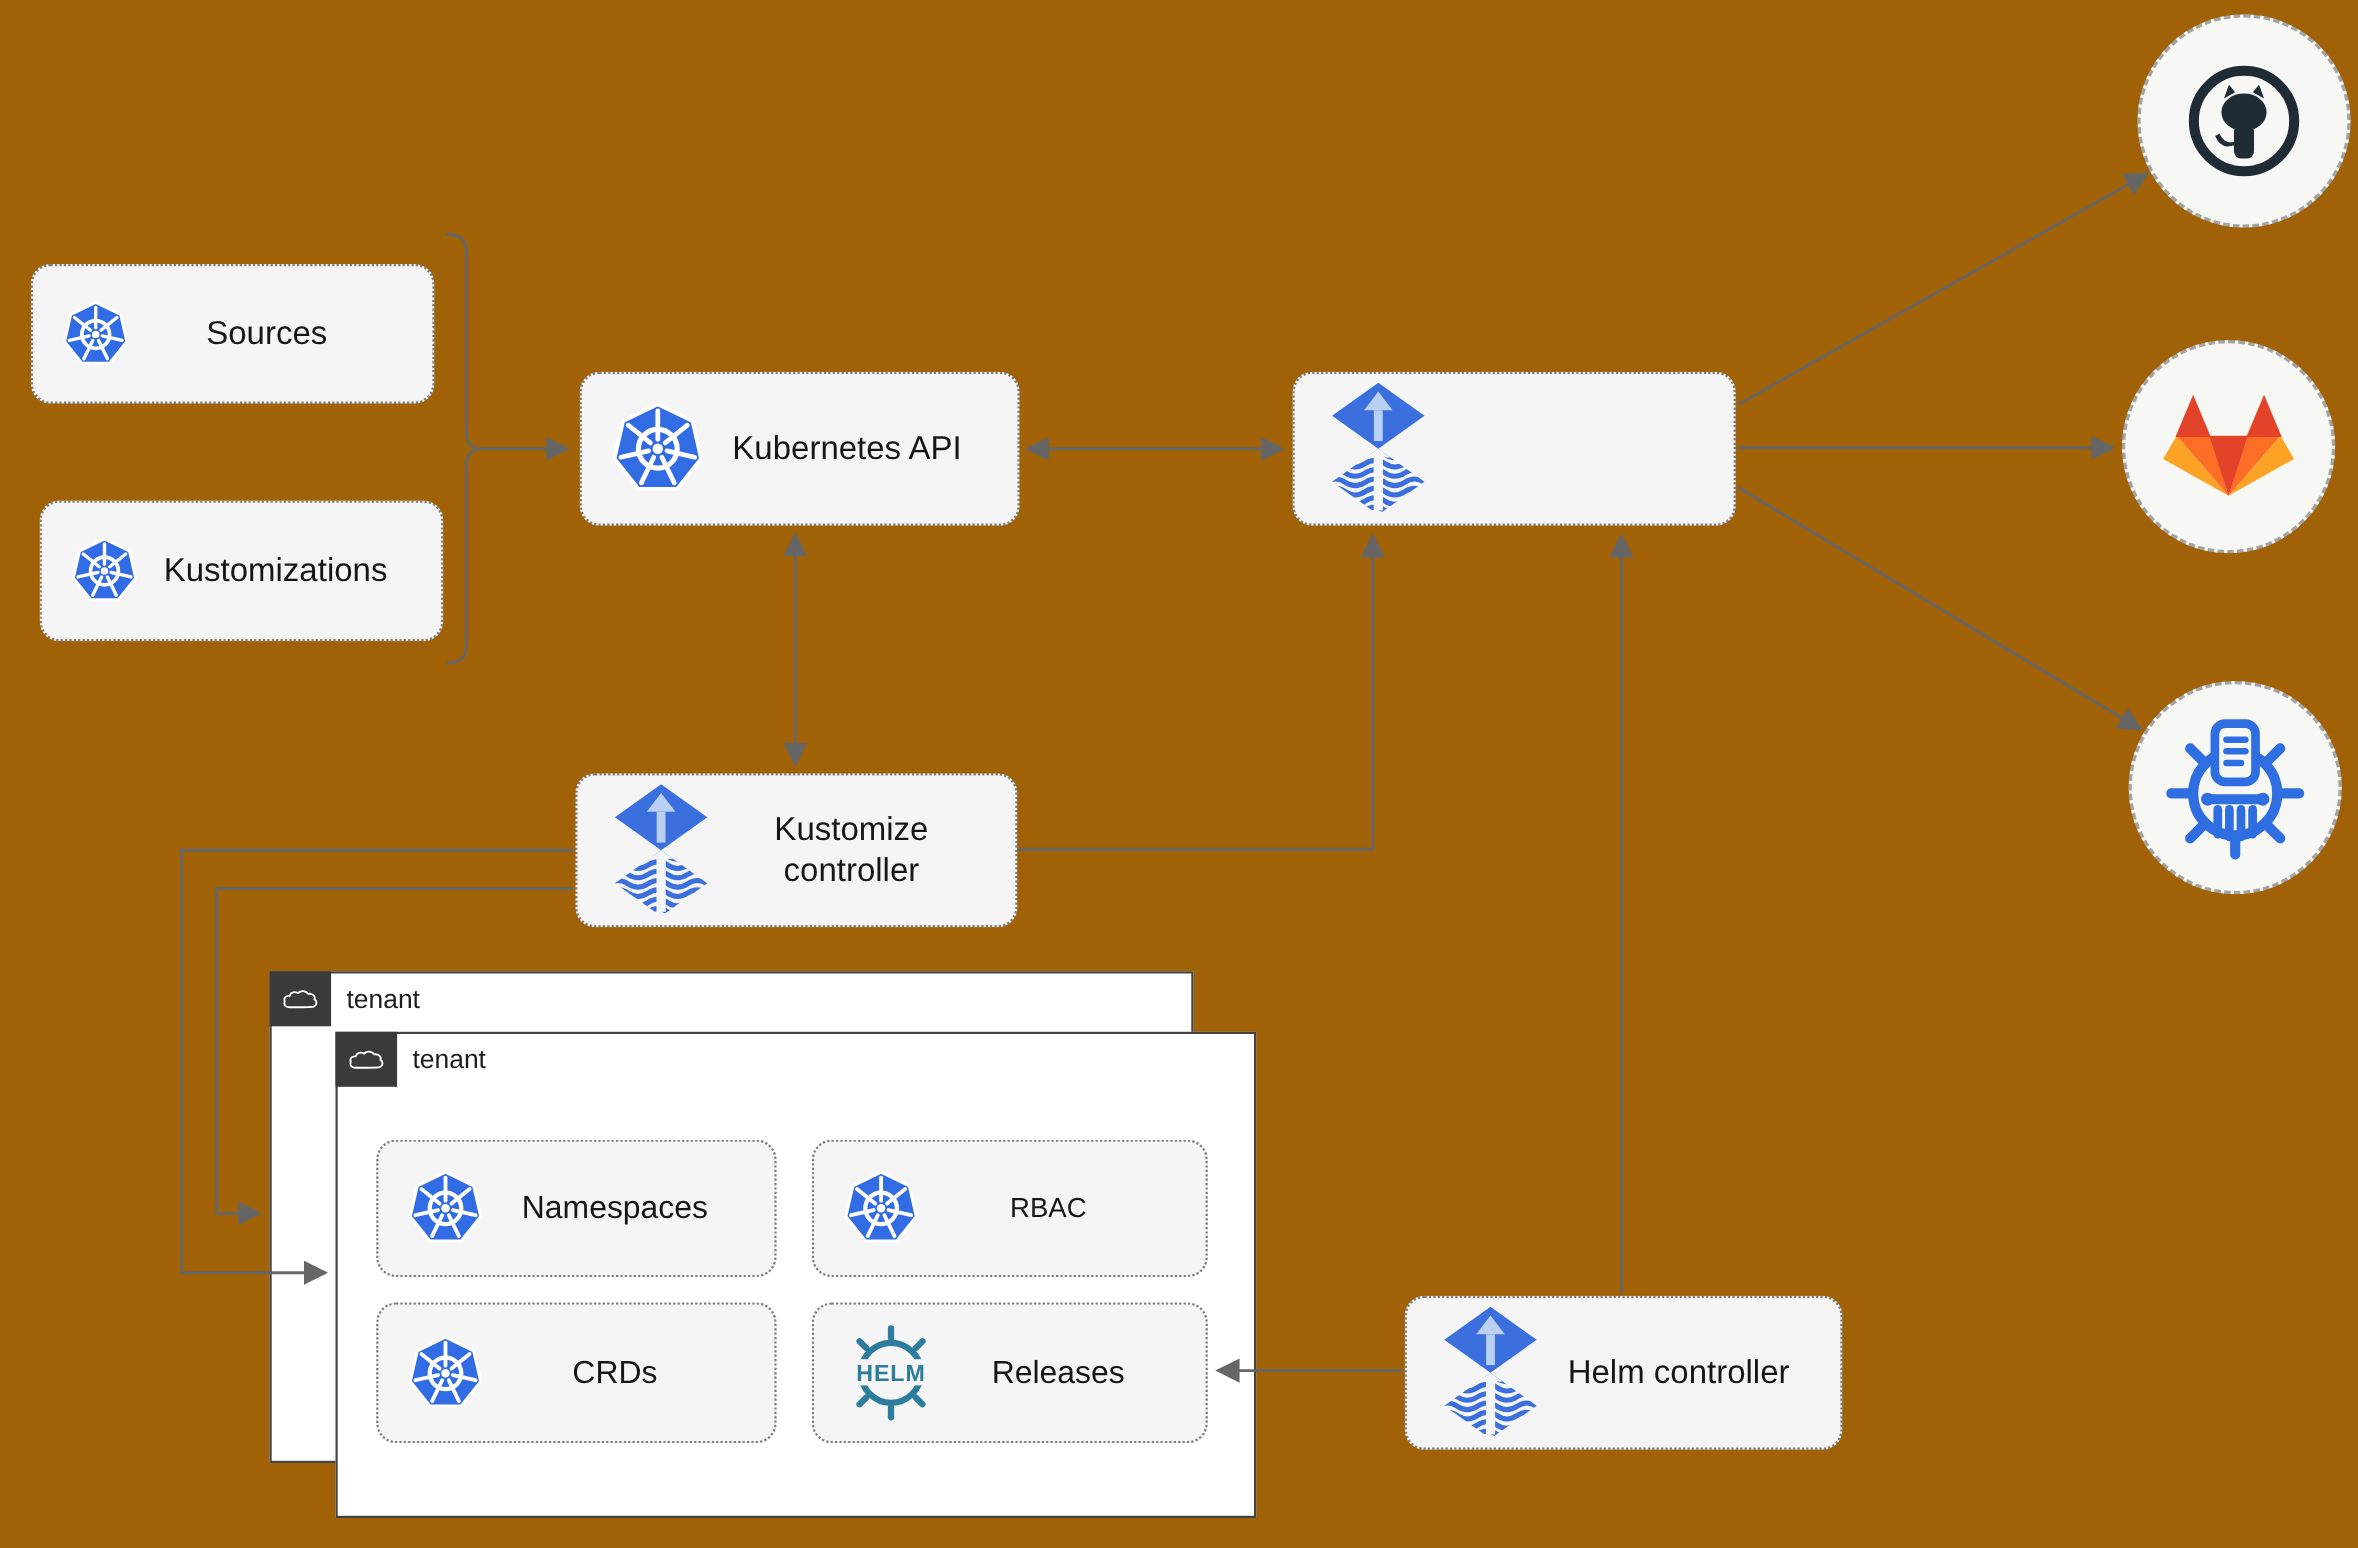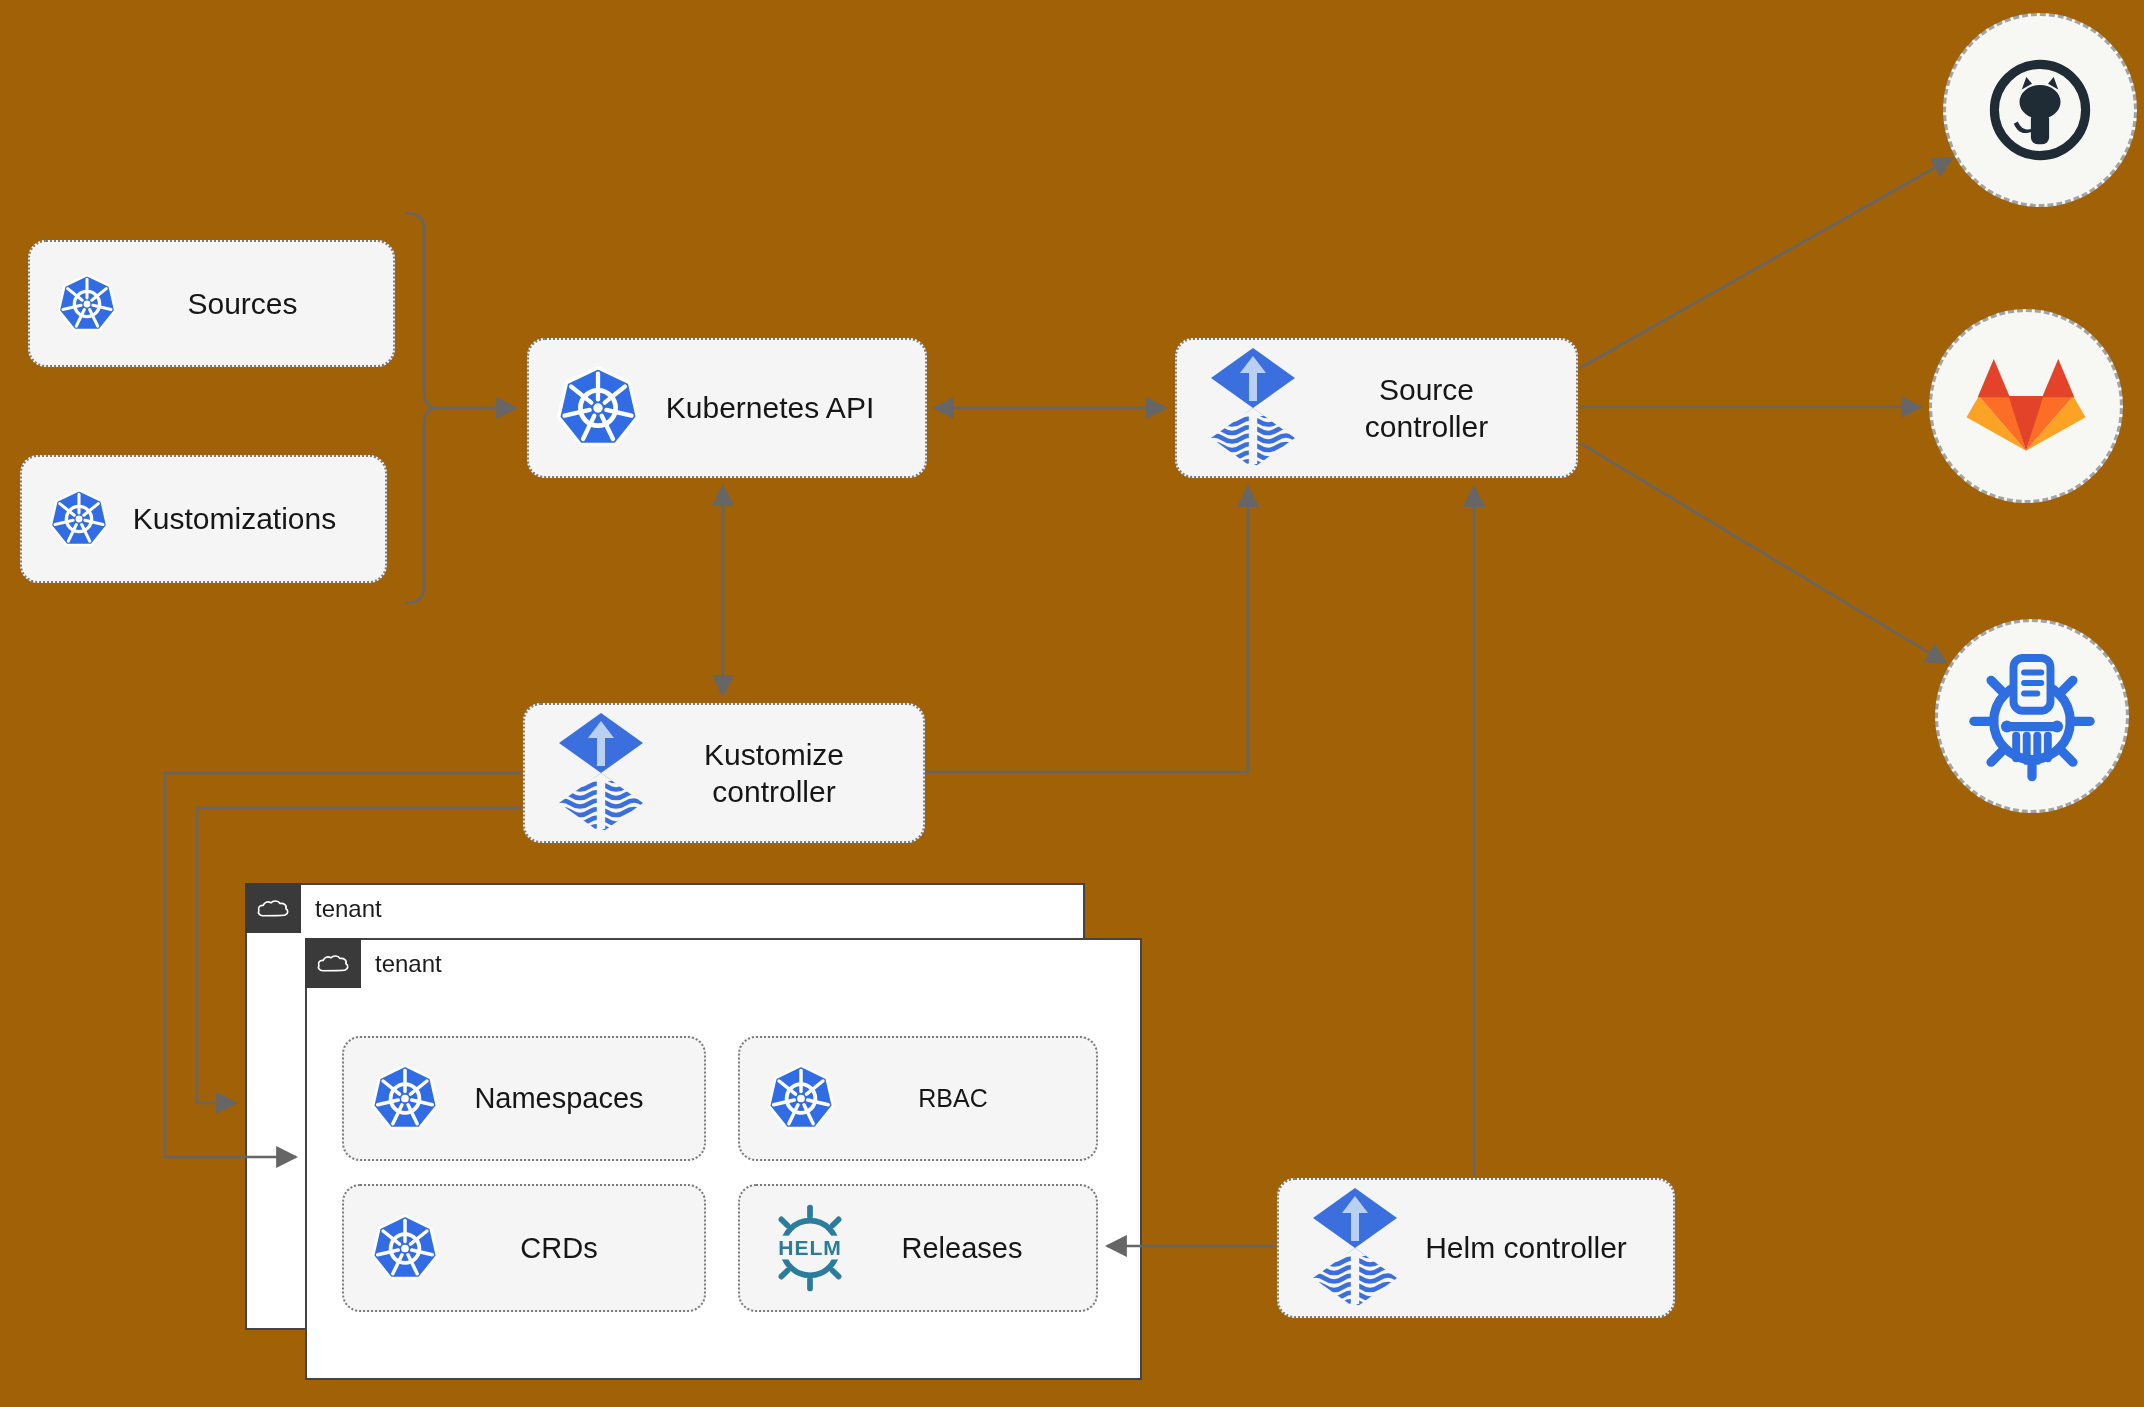--- a/index.html
+++ b/index.html
@@ -25,21 +25,21 @@
                background:var(--tenant-header-dark);display:flex;align-items:center;justify-content:center;}
   .tenant-label{position:absolute;left:68px;top:0;height:48px;line-height:48px;font-size:24px;color:#1c1c1c;}
 
   .endpoint{position:absolute;width:194px;height:194px;border-radius:50%;border:3px dashed #a3a3a3;
             background:#f7f7f4;display:flex;align-items:center;justify-content:center;box-sizing:border-box;z-index:3;}
   #circle-github{left:1943px;top:13px;}
   #circle-gitlab{left:1929px;top:309px;}
   #circle-chartmuseum{left:1935px;top:619px;}
 
   #sources{left:28px;top:240px;width:367px;height:127px;}
-  #kustomizations{left:20px;top:455px;width:367px;height:128px;}
+  #kustomizations{left:36px;top:455px;width:367px;height:128px;}
   #k8s-api{left:527px;top:338px;width:400px;height:140px;justify-content:center;}
   #source-controller{left:1175px;top:338px;width:403px;height:140px;}
   #kustomize-controller{left:523px;top:703px;width:402px;height:140px;}
   #helm-controller{left:1277px;top:1178px;width:398px;height:140px;}
   #namespaces{left:342px;top:1036px;width:364px;height:125px;z-index:3;justify-content:center;}
   #rbac{left:738px;top:1036px;width:360px;height:125px;z-index:3;}
   #crds{left:342px;top:1184px;width:364px;height:128px;z-index:3;}
   #releases{left:738px;top:1184px;width:360px;height:128px;z-index:3;}
 
   #connectors{position:absolute;left:0;top:0;z-index:10;pointer-events:none;}
@@ -186,21 +186,20 @@
     <svg class="icon" width="86" height="90">
         <use href="#sym-k8s"></use>
       </svg>
     <div class="nlabel">Kubernetes API</div>
   </div>
 
   <div class="node" id="source-controller">
     <svg class="icon" width="100" height="124">
         <use href="#sym-flux"></use>
       </svg>
-    <div class="nlabel narrow">Source controller</div>
   </div>
 
   <div class="node" id="kustomize-controller">
     <svg class="icon" width="100" height="124">
         <use href="#sym-flux"></use>
       </svg>
     <div class="nlabel narrow">Kustomize controller</div>
   </div>
 
   <div class="node" id="helm-controller">

